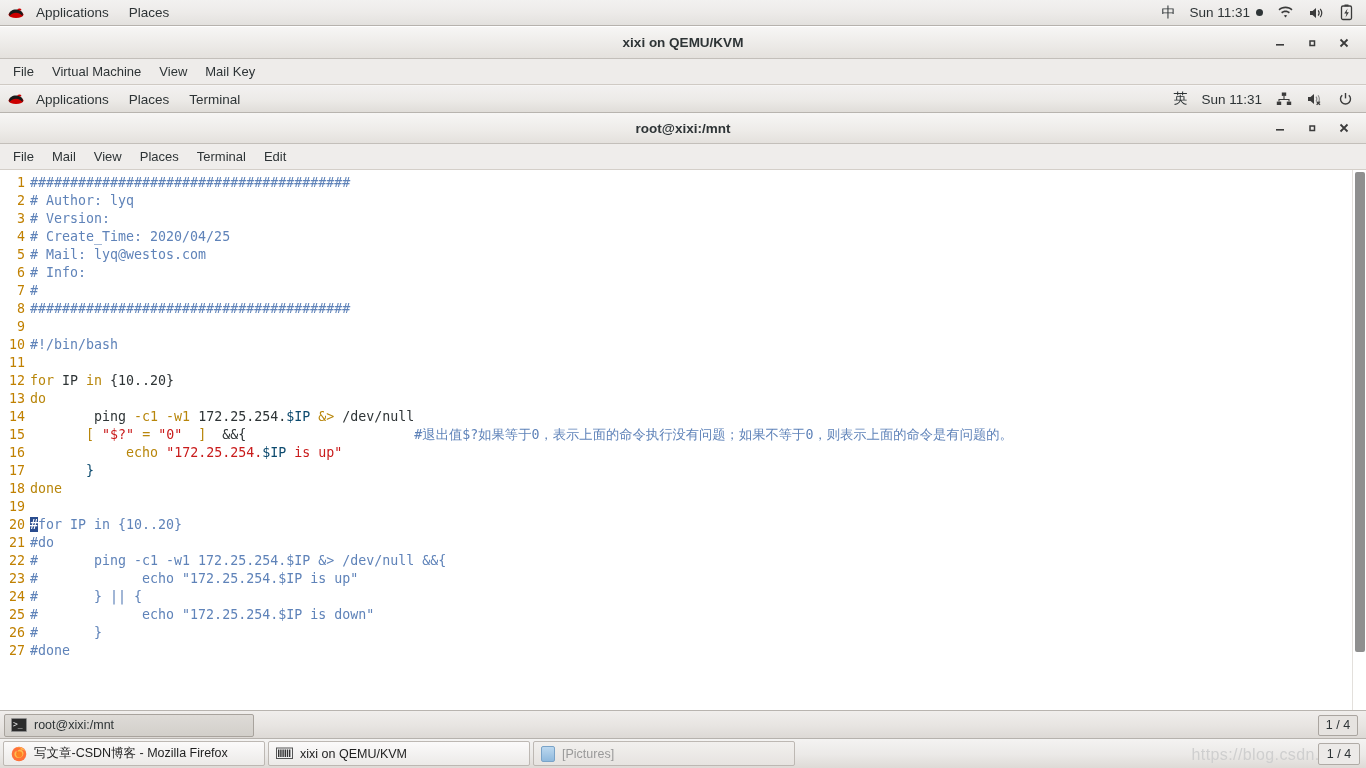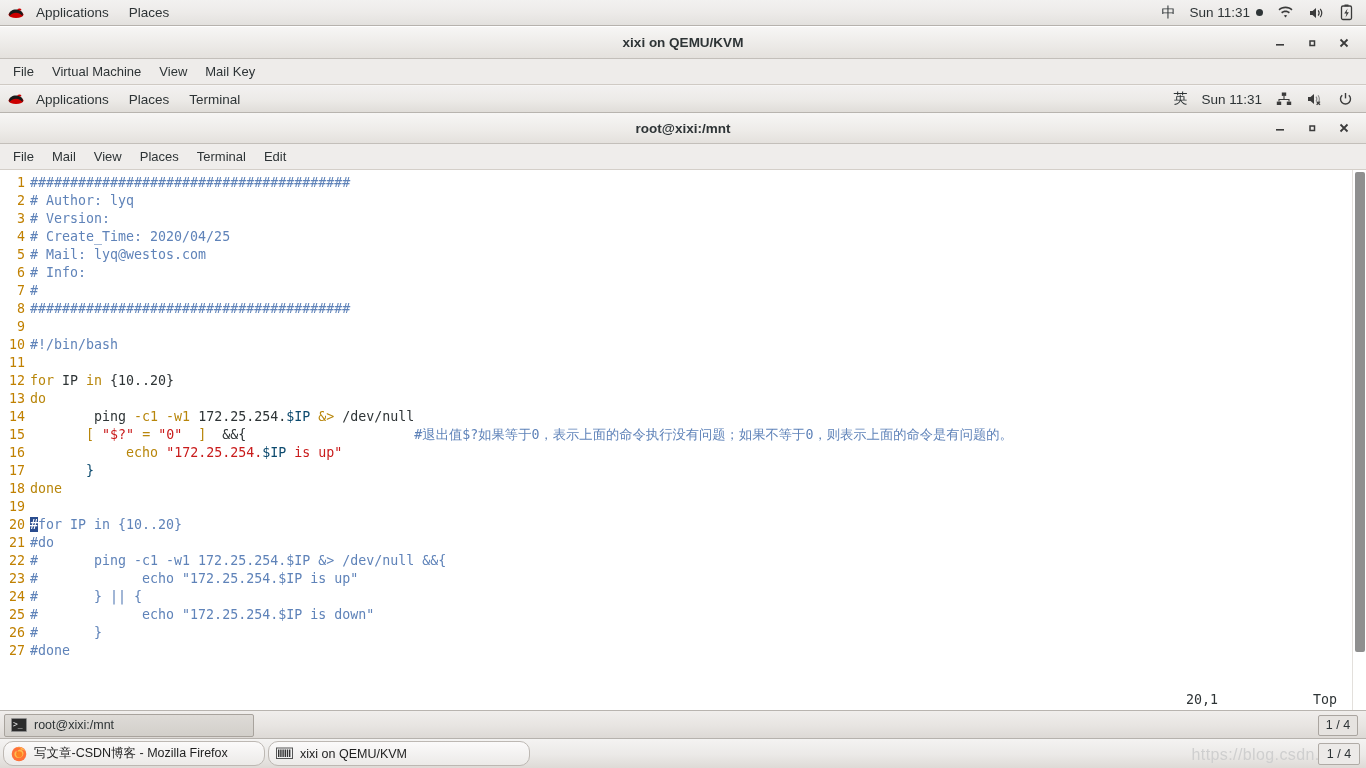--- a/index.html
+++ b/index.html
@@ -149,21 +149,21 @@
   
   .host-taskbar{
     position:absolute; left:0; bottom:0; width:1366px; height:30px;
     background:linear-gradient(to bottom,#f4f3f2 0%,#ebe9e7 55%,#dedad6 100%);
     border-top:1px solid #b6b2ad;
     display:flex; align-items:center; padding:0 3px; gap:3px;
   }
   .htask{
     height:25px; width:262px;
     background:linear-gradient(to bottom,#fbfafa,#eceae8);
-    border:1px solid #bdb8b3; border-radius:10px;
+    border:1px solid #bdb8b3; border-radius:2px;
     display:flex; align-items:center; padding:0 7px; gap:7px;
     font-size:12.5px; color:#1f1f1f; overflow:hidden; white-space:nowrap;
   }
   .htask.dim{ color:#9a9a9a; background:linear-gradient(to bottom,#f2f0ee,#e6e3e0); }
   .htask .lbl{ overflow:hidden; text-overflow:ellipsis; }
   .host-ws{
     position:absolute; right:6px; top:4px; height:22px; min-width:42px;
     background:#eceae8; border:1px solid #b0aba6; border-radius:2px;
     display:flex; align-items:center; justify-content:center;
     font-size:12.5px; color:#2e3436; z-index:3;
@@ -321,24 +321,20 @@
         <div class="menu-item">File</div>
         <div class="menu-item">Mail</div>
         <div class="menu-item">View</div>
         <div class="menu-item">Places</div>
         <div class="menu-item">Terminal</div>
         <div class="menu-item">Edit</div>
       </div>
 
       <div class="vim">
         <div class="vim-lines" id="vim-lines"><div class="vline"><span class="lnum">1</span><span class="code"><span class="c-cmt">########################################</span></span></div><div class="vline"><span class="lnum">2</span><span class="code"><span class="c-cmt"># Author: lyq</span></span></div><div class="vline"><span class="lnum">3</span><span class="code"><span class="c-cmt"># Version:</span></span></div><div class="vline"><span class="lnum">4</span><span class="code"><span class="c-cmt"># Create_Time: 2020/04/25</span></span></div><div class="vline"><span class="lnum">5</span><span class="code"><span class="c-cmt"># Mail: lyq@westos.com</span></span></div><div class="vline"><span class="lnum">6</span><span class="code"><span class="c-cmt"># Info:</span></span></div><div class="vline"><span class="lnum">7</span><span class="code"><span class="c-cmt">#</span></span></div><div class="vline"><span class="lnum">8</span><span class="code"><span class="c-cmt">########################################</span></span></div><div class="vline"><span class="lnum">9</span><span class="code"></span></div><div class="vline"><span class="lnum">10</span><span class="code"><span class="c-cmt">#!/bin/bash</span></span></div><div class="vline"><span class="lnum">11</span><span class="code"></span></div><div class="vline"><span class="lnum">12</span><span class="code"><span class="c-kw">for</span><span class="c-plain"> IP </span><span class="c-kw">in</span><span class="c-plain"> {10..20}</span></span></div><div class="vline"><span class="lnum">13</span><span class="code"><span class="c-kw">do</span></span></div><div class="vline"><span class="lnum">14</span><span class="code"><span class="c-plain">        </span><span class="c-plain">ping </span><span class="c-kw">-c1 -w1</span><span class="c-plain"> 172.25.254.</span><span class="c-var">$IP</span><span class="c-plain"> </span><span class="c-kw">&amp;&gt;</span><span class="c-plain"> /dev/null</span></span></div><div class="vline"><span class="lnum">15</span><span class="code"><span class="c-plain">       </span><span class="c-kw">[</span><span class="c-plain"> </span><span class="c-str">"$?"</span><span class="c-plain"> </span><span class="c-kw">=</span><span class="c-plain"> </span><span class="c-str">"0"</span><span class="c-plain">  </span><span class="c-kw">]</span><span class="c-plain">  &amp;&amp;{                     </span><span class="c-cmt">#退出值$?如果等于0，表示上面的命令执行没有问题；如果不等于0，则表示上面的命令是有问题的。</span></span></div><div class="vline"><span class="lnum">16</span><span class="code"><span class="c-plain">            </span><span class="c-kw">echo</span><span class="c-plain"> </span><span class="c-str">"172.25.254.</span><span class="c-var">$IP</span><span class="c-str"> is up"</span></span></div><div class="vline"><span class="lnum">17</span><span class="code"><span class="c-plain">       </span><span class="c-var">}</span></span></div><div class="vline"><span class="lnum">18</span><span class="code"><span class="c-kw">done</span></span></div><div class="vline"><span class="lnum">19</span><span class="code"></span></div><div class="vline"><span class="lnum">20</span><span class="code"><span class="cursor">#</span><span class="c-cmt">for IP in {10..20}</span></span></div><div class="vline"><span class="lnum">21</span><span class="code"><span class="c-cmt">#do</span></span></div><div class="vline"><span class="lnum">22</span><span class="code"><span class="c-cmt">#       ping -c1 -w1 172.25.254.$IP &amp;&gt; /dev/null &amp;&amp;{</span></span></div><div class="vline"><span class="lnum">23</span><span class="code"><span class="c-cmt">#             echo "172.25.254.$IP is up"</span></span></div><div class="vline"><span class="lnum">24</span><span class="code"><span class="c-cmt">#       } || {</span></span></div><div class="vline"><span class="lnum">25</span><span class="code"><span class="c-cmt">#             echo "172.25.254.$IP is down"</span></span></div><div class="vline"><span class="lnum">26</span><span class="code"><span class="c-cmt">#       }</span></span></div><div class="vline"><span class="lnum">27</span><span class="code"><span class="c-cmt">#done</span></span></div></div>
-        <div class="vim-status">
-          <span class="vs-pos">20,1</span>
-          <span class="vs-top">Top</span>
-        </div>
       </div>
 
       <div class="vscroll">
         <div class="thumb"></div>
       </div>
     </div>
 
     <div class="guest-taskbar">
       <div class="task-btn">
         <span class="term-ico">&gt;_</span>
@@ -368,15 +364,19 @@
         <rect x="2" y="2.5" width="1.4" height="7.5" fill="#333"></rect>
         <rect x="4.2" y="2.5" width="1.4" height="7.5" fill="#333"></rect>
         <rect x="6.4" y="2.5" width="1.4" height="7.5" fill="#333"></rect>
         <rect x="8.6" y="2.5" width="1.4" height="7.5" fill="#333"></rect>
         <rect x="10.8" y="2.5" width="1.4" height="7.5" fill="#333"></rect>
         <rect x="13" y="2.5" width="1.4" height="7.5" fill="#333"></rect>
       </svg>
     </span>
     <span class="lbl">xixi on QEMU/KVM</span>
   </div>
+  <div class="htask dim">
+    <span class="pic-ico"></span>
+    <span class="lbl">[Pictures]</span>
+  </div>
   <span class="watermark">https://blog.csdn.net/</span>
   <div class="host-ws">1 / 4</div>
 </div>
 
 </body></html>

